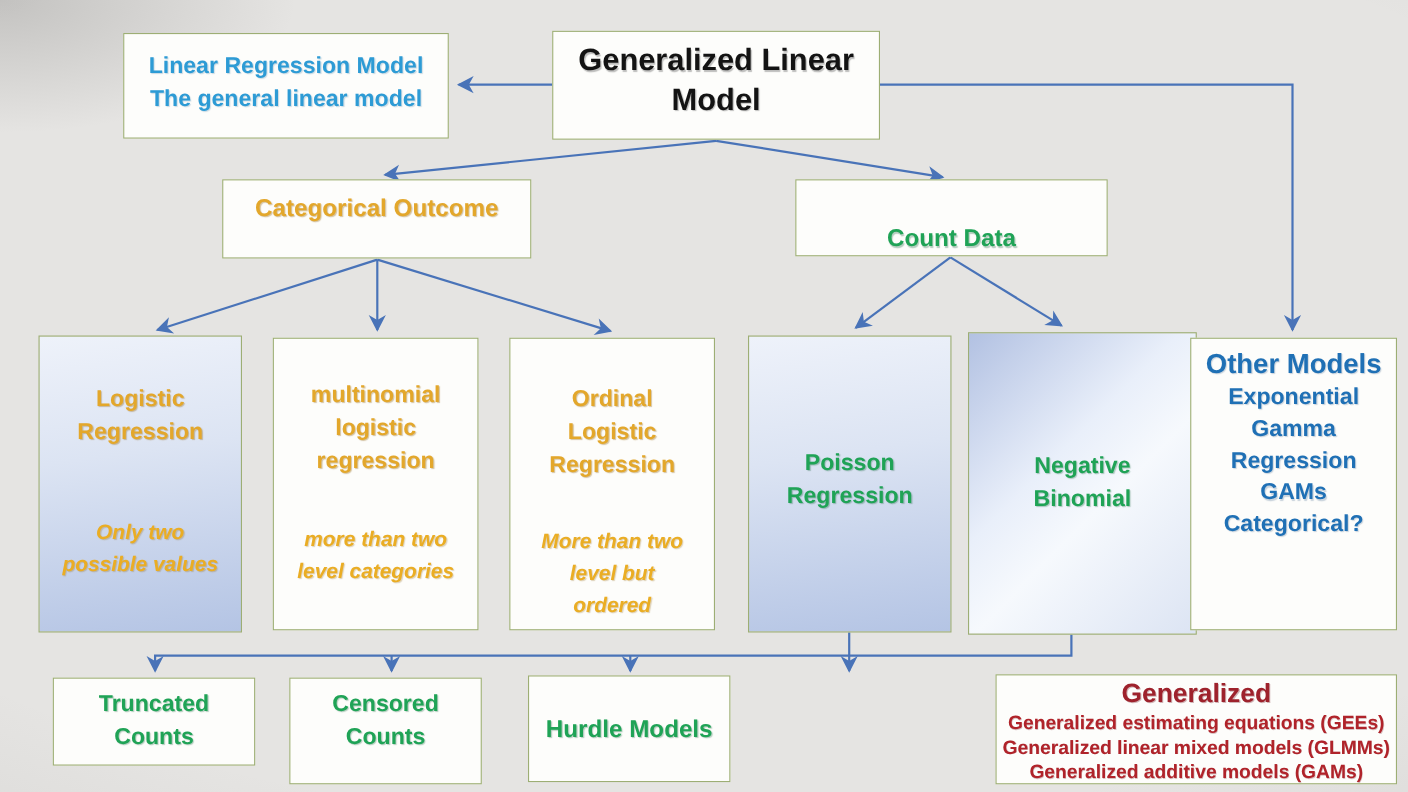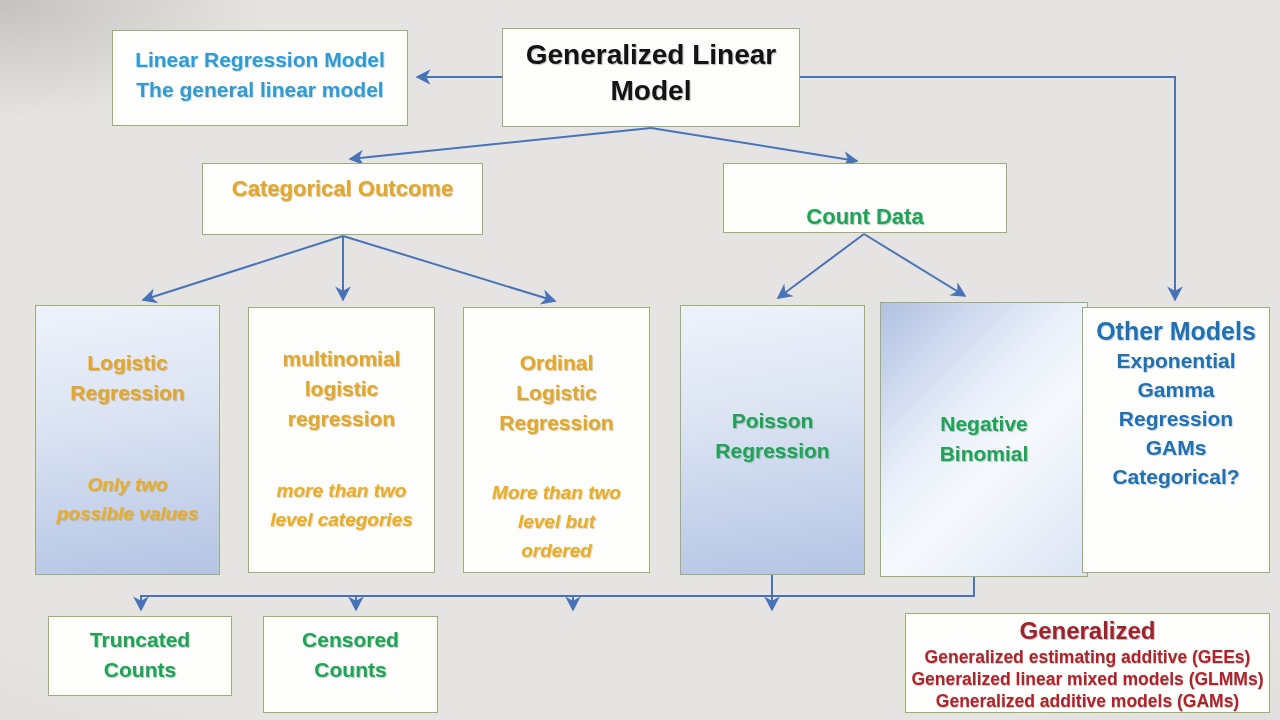--- a/index.html
+++ b/index.html
@@ -131,22 +131,25 @@
   <div class="box" style="left:48px;top:616px;width:184px;height:80px;">
     <div class="t-lg green pre" style="margin-top:8px;">Truncated
 Counts</div>
   </div>
 
   <div class="box" style="left:263px;top:616px;width:175px;height:97px;">
     <div class="t-lg green pre" style="margin-top:8px;">Censored
 Counts</div>
   </div>
 
+  <div class="box" style="left:480px;top:614px;width:184px;height:97px;justify-content:center;">
+    <div class="t-lg2 green">Hurdle Models</div>
+  </div>
 
 
   <div class="box" style="left:905px;top:613px;width:365px;height:100px;">
     <div class="t-ext-title dred" style="margin-top:2px;">Generalized</div>
-    <div class="t-ext-line red">Generalized estimating additive (GEEs)</div>
+    <div class="t-ext-line red">Generalized estimating equations (GEEs)</div>
     <div class="t-ext-line red">Generalized linear mixed models (GLMMs)</div>
     <div class="t-ext-line red">Generalized additive models (GAMs)</div>
   </div>
 
 </div>
 
 </body></html>

